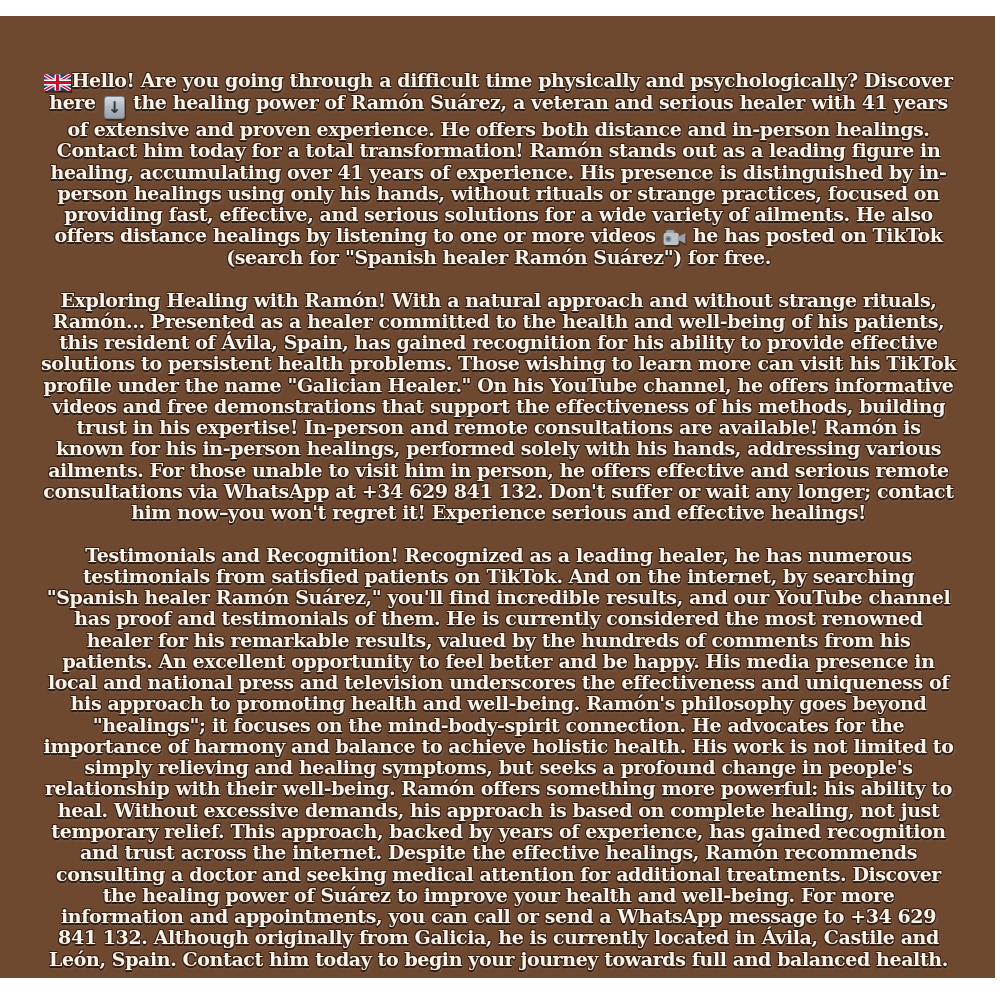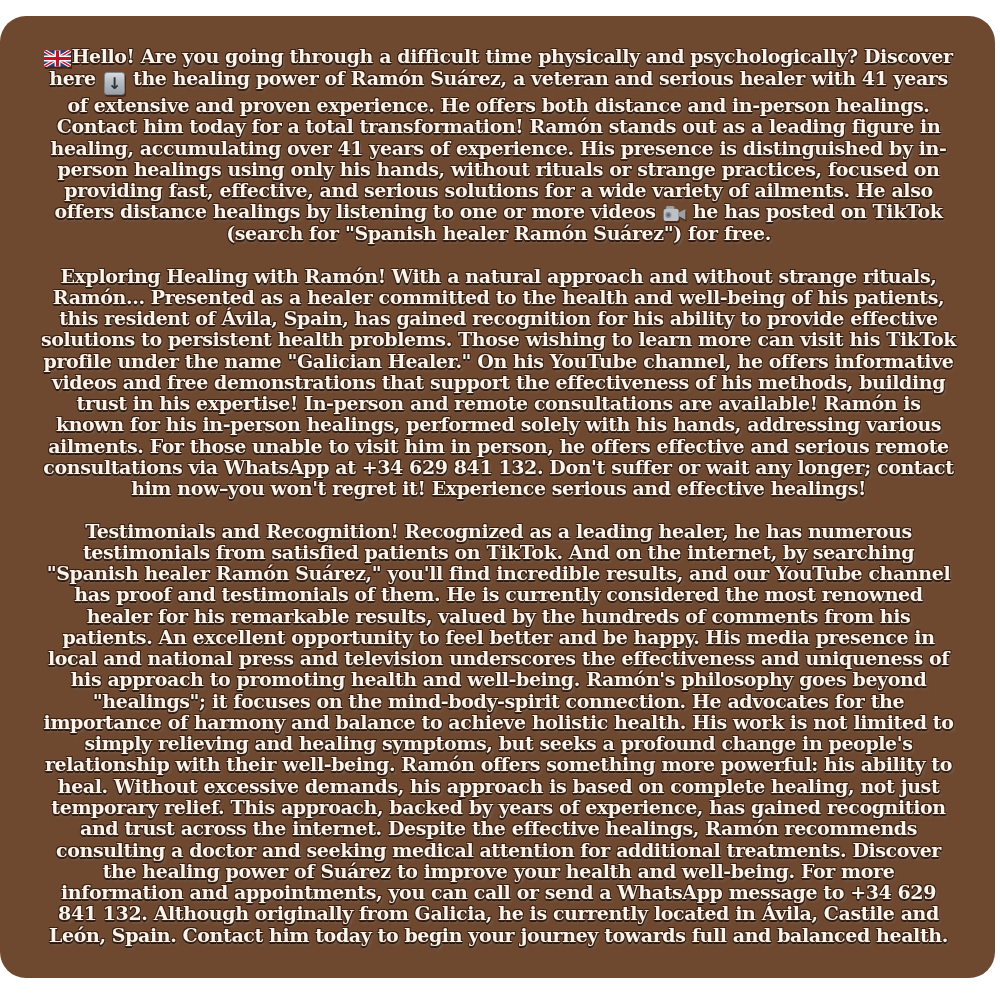--- a/index.html
+++ b/index.html
@@ -14,24 +14,23 @@
     position: relative;
     font-family: "DejaVu Serif", serif;
   }
   .poster {
     position: absolute;
     top: 16px;
     left: 0;
     right: 5px;
     bottom: 22px;
     background: #6F4830;
-    padding: 30px 38px 10px 40px;
+    padding: 54px 38px 10px 40px;
     box-sizing: border-box;
     overflow: hidden;
-    border-radius: 26px;
   }
   .para {
     margin: 0 0 21px 0;
     text-align: center;
     font-family: "DejaVu Serif", serif;
     font-weight: bold;
     font-size: 19px;
     line-height: 1.12;
     letter-spacing: -0.4px;
     color: #F9F4EC;

